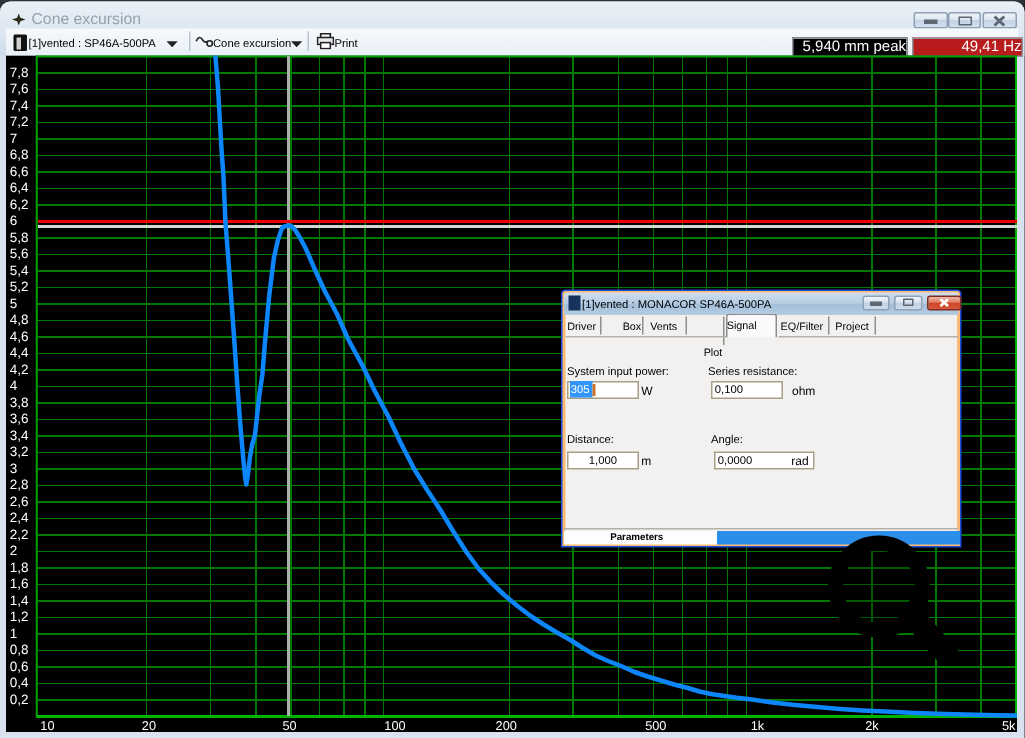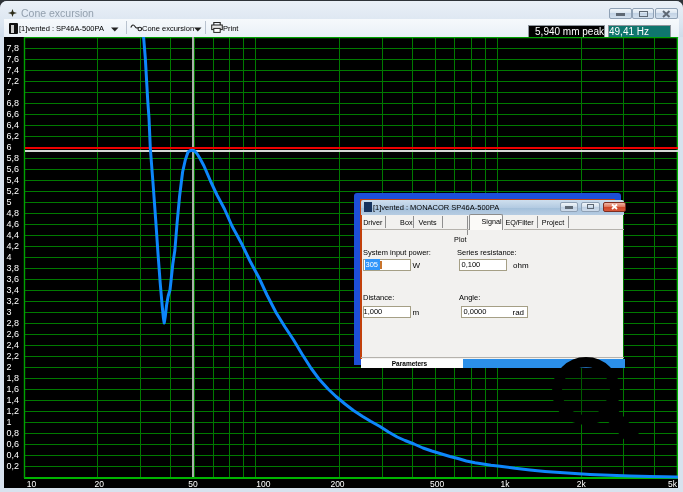--- a/index.html
+++ b/index.html
@@ -45,21 +45,21 @@
     </svg>
     <svg width="8" height="5" style="position:absolute;left:194px;top:26.5px">
       <path d="M0 0.5 H7.5 L3.75 4.5 Z" fill="#222"></path>
     </svg>
     <div style="position:absolute;left:125.5px;top:21px;width:1px;height:13px;background:#b9c3cf"></div>
     <div style="position:absolute;left:204.5px;top:21px;width:1px;height:13px;background:#b9c3cf"></div>
 <div class="t7" style="left:19px;top:24px">[1]vented : SP46A-500PA</div>
 <div class="t7" style="left:142px;top:24px">Cone excursion</div>
 <div class="t7" style="left:223px;top:24px">Print</div>
 <div style="position:absolute;left:528px;top:25px;width:77px;height:13px;background:#000;border:1px solid #8e959d;color:#fff;font-size:10px;text-align:right;line-height:11px;box-sizing:border-box">5,940 mm peak</div>
-<div style="position:absolute;left:608px;top:25px;width:63px;height:13px;background:#0f766e;border:1px solid #8e959d;color:#fff;font-size:10px;text-align:left;line-height:11px;box-sizing:border-box">49,41 Hz</div>
+<div style="position:absolute;left:608px;top:25px;width:74px;height:13px;background:#b91c1c;border:1px solid #8e959d;color:#fff;font-size:10px;text-align:right;line-height:11px;box-sizing:border-box">49,41 Hz</div>
 
 <svg style="position:absolute;left:4px;top:37px" width="674" height="451" viewBox="4 37 674 451">
 <rect x="4" y="37" width="674" height="451" fill="#000"></rect>
 <line x1="25" y1="466.5" x2="678" y2="466.5" stroke="#007a00" stroke-width="1" shape-rendering="crispEdges"></line>
       <line x1="25" y1="455.5" x2="678" y2="455.5" stroke="#007a00" stroke-width="1" shape-rendering="crispEdges"></line>
       <line x1="25" y1="444.5" x2="678" y2="444.5" stroke="#007a00" stroke-width="1" shape-rendering="crispEdges"></line>
       <line x1="25" y1="433.5" x2="678" y2="433.5" stroke="#007a00" stroke-width="1" shape-rendering="crispEdges"></line>
       <line x1="25" y1="422.5" x2="678" y2="422.5" stroke="#007a00" stroke-width="1" shape-rendering="crispEdges"></line>
       <line x1="25" y1="411.5" x2="678" y2="411.5" stroke="#007a00" stroke-width="1" shape-rendering="crispEdges"></line>
       <line x1="25" y1="400.5" x2="678" y2="400.5" stroke="#007a00" stroke-width="1" shape-rendering="crispEdges"></line>
@@ -165,56 +165,56 @@
       <text x="437.2" y="486.5" font-size="8.5" fill="#fff" text-anchor="middle">500</text>
       <text x="505.0" y="486.5" font-size="8.5" fill="#fff" text-anchor="middle">1k</text>
       <text x="581.3" y="486.5" font-size="8.5" fill="#fff" text-anchor="middle">2k</text>
       <text x="677" y="486.5" font-size="8.5" fill="#fff" text-anchor="end">5k</text>
 <line x1="192.5" y1="37" x2="192.5" y2="477" stroke="#a9afa9" stroke-width="2" shape-rendering="crispEdges"></line>
 <line x1="25" y1="151" x2="678" y2="151" stroke="#d2d5d2" stroke-width="2" shape-rendering="crispEdges"></line>
 <line x1="25" y1="147.5" x2="678" y2="147.5" stroke="#ee0000" stroke-width="2" shape-rendering="crispEdges"></line>
 <polyline points="143.5,36.0 145.3,58.0 147.7,100.0 149.0,118.0 150.3,148.0 153.0,183.0 155.7,220.0 158.1,255.0 160.2,283.0 162.2,306.0 163.4,318.0 164.2,323.0 165.2,317.0 166.6,305.0 168.2,296.0 170.0,290.0 171.1,280.0 172.8,264.0 174.9,250.0 177.0,224.0 179.6,196.0 182.6,172.0 185.3,160.0 188.0,152.0 190.0,150.8 192.4,150.3 194.5,151.0 196.9,153.5 200.0,158.5 204.0,166.0 210.7,181.5 217.0,195.0 224.5,209.0 232.0,226.0 241.8,244.0 250.0,261.0 259.1,278.0 267.0,295.0 276.3,313.0 285.0,327.0 293.6,340.0 302.0,354.0 310.9,368.0 319.0,379.0 328.1,389.0 336.0,396.5 345.0,404.0 353.5,410.5 362.7,416.5 371.0,421.5 380.0,426.5 388.5,432.0 397.2,437.0 405.0,440.5 414.0,444.0 423.0,448.0 431.8,451.0 440.0,453.5 450.0,456.5 458.0,458.5 466.3,461.0 475.0,462.8 483.0,464.0 491.0,465.2 500.0,466.2 515.0,468.3 530.0,470.0 545.0,471.4 560.0,472.6 575.0,473.6 590.0,474.4 610.0,475.3 630.0,476.0 650.0,476.5 665.0,476.8 677.5,477.0" fill="none" stroke="#0d86fb" stroke-width="3" stroke-linejoin="round" stroke-linecap="round"></polyline>
 </svg>
 
-<div style="position:absolute;left:354px;top:193px;width:267px;height:172px;background:#c2410c;border:6px solid #1d4ed8;border-radius:3px 3px 0 0;z-index:10;box-sizing:border-box">
+<div style="position:absolute;left:374px;top:193px;width:267px;height:172px;background:#fdba74;border:1px solid #1d4ed8;border-radius:3px 3px 0 0;z-index:10;box-sizing:border-box">
  <div style="position:absolute;left:1px;top:1px;width:263px;height:15px;background:linear-gradient(#cfdfee,#b4cbe2 50%,#a3bfda 52%,#b6cce2);border-radius:2px 2px 0 0"></div>
  <div style="position:absolute;left:4px;top:3px;width:8px;height:10px;background:#16335e"></div>
  <div style="position:absolute;left:13px;top:4px;font-size:7.5px;color:#000;white-space:nowrap">[1]vented : MONACOR SP46A-500PA</div>
  <div style="position:absolute;left:200px;top:2.5px;width:18px;height:10px;border:1px solid #8fa1b5;border-radius:2px;background:linear-gradient(#f0f5fa,#d6e2ee 45%,#bfd0e3 50%,#cfdceb);box-sizing:border-box">
         <div style="position:absolute;left:4px;top:3.5px;width:8px;height:2.5px;background:#5e6874"></div>
       </div>
  <div style="position:absolute;left:220.5px;top:2.5px;width:19.5px;height:10px;border:1px solid #8fa1b5;border-radius:2px;background:linear-gradient(#f0f5fa,#d6e2ee 45%,#bfd0e3 50%,#cfdceb);box-sizing:border-box">
         <div style="position:absolute;left:5px;top:1.5px;width:7px;height:5px;border:1.5px solid #5e6874;box-sizing:border-box"></div>
       </div>
  <div style="position:absolute;left:243px;top:2.5px;width:22.5px;height:10px;border:1px solid #7e2d20;border-radius:2px;background:linear-gradient(#f0b5a5,#e07a5f 45%,#ce4527 50%,#d8573a);box-sizing:border-box">
         <svg width="20" height="8" style="position:absolute;left:0;top:0">
           <path d="M8 1.5 L13 6 M13 1.5 L8 6" stroke="#fff" stroke-width="1.8"></path>
         </svg>
       </div>
  <div style="position:absolute;left:2px;top:16px;width:261px;height:152px;background:#f2f1ef"></div>
  <div style="position:absolute;left:0;top:0;width:263px;height:0">
         <div style="position:absolute;left:0.5px;top:17px;width:25.5px;height:12px;text-align:center;font-size:7.2px;border-right:1px solid #8f8f8f;padding-top:1.5px;box-sizing:border-box">Driver</div>
         <div style="position:absolute;left:26px;top:17px;width:27.5px;height:12px;text-align:right;font-size:7.2px;border-right:1px solid #8f8f8f;padding-top:1.5px;box-sizing:border-box">Box</div>
         <div style="position:absolute;left:53.5px;top:17px;width:29px;height:12px;text-align:center;font-size:7.2px;border-right:1px solid #8f8f8f;padding-top:1.5px;box-sizing:border-box">Vents</div>
         <div style="position:absolute;left:82.5px;top:17px;width:25px;height:12px;text-align:right;font-size:7.2px;border-right:1px solid #8f8f8f;padding-top:19px;box-sizing:border-box">Plot</div>
-        <div style="position:absolute;left:108.5px;top:14.5px;width:34px;height:16.5px;background:#fbfaf8;border:1px solid #8c8c8c;border-bottom:none;border-radius:2px 2px 0 0;text-align:right;font-size:7.2px;padding-top:2.5px;box-sizing:border-box;z-index:2">Signal</div>
+        <div style="position:absolute;left:108.5px;top:14.5px;width:34px;height:16.5px;background:#fbfaf8;border:1px solid #8c8c8c;border-bottom:none;border-radius:2px 2px 0 0;text-align:left;font-size:7.2px;padding-top:2.5px;box-sizing:border-box;z-index:2">Signal</div>
         <div style="position:absolute;left:142.5px;top:17px;width:35.2px;height:12px;text-align:center;font-size:7.2px;border-right:1px solid #8f8f8f;padding-top:1.5px;box-sizing:border-box">EQ/Filter</div>
         <div style="position:absolute;left:177.7px;top:17px;width:31.7px;height:12px;text-align:center;font-size:7.2px;border-right:1px solid #8f8f8f;padding-top:1.5px;box-sizing:border-box">Project</div>
       </div>
  <div style="position:absolute;left:2px;top:30px;width:107px;height:1px;background:#b5b2ac"></div>
  <div style="position:absolute;left:143.5px;top:30px;width:120px;height:1px;background:#b5b2ac"></div>
  <div class="d7" style="left:3px;top:48.5px">System input power:</div>
  <div class="d7" style="left:97px;top:48.5px">Series resistance:</div>
  <div style="position:absolute;left:2.5px;top:60px;width:48px;height:12px;background:#fff;border:1px solid #a59f85;font-size:7.5px;line-height:10px;padding-left:1.5px;box-sizing:border-box"><span style="background:#3096fa;color:#fff;padding:1px 2px 1px 0.5px">305</span><span style="display:inline-block;width:1.5px;height:8px;background:#c8742c;vertical-align:-1.5px"></span></div>
  <div class="d7" style="left:52.5px;top:61.5px;font-size:8px">W</div>
  <div style="position:absolute;left:99px;top:60px;width:48px;height:12px;background:#fff;border:1px solid #a59f85;font-size:7.5px;line-height:10px;padding-left:1.5px;box-sizing:border-box">0,100</div>
  <div class="d7" style="left:153px;top:61.5px;font-size:8px">ohm</div>
  <div class="d7" style="left:3px;top:93.5px">Distance:</div>
  <div class="d7" style="left:99px;top:93.5px">Angle:</div>
- <div style="position:absolute;left:2.5px;top:107px;width:48px;height:12px;background:#fff;border:1px solid #a59f85;font-size:7.5px;line-height:10px;padding-left:0;box-sizing:border-box">1,000</div>
+ <div style="position:absolute;left:2.5px;top:107px;width:48px;height:12px;background:#fff;border:1px solid #a59f85;font-size:7.5px;line-height:10px;padding-left:14px;box-sizing:border-box">1,000</div>
  <div class="d7" style="left:52.5px;top:108.5px;font-size:8px">m</div>
  <div style="position:absolute;left:101px;top:107px;width:67px;height:12px;background:#fff;border:1px solid #a59f85;font-size:7.5px;line-height:10px;padding-left:1.5px;box-sizing:border-box">0,0000</div>
  <div class="d7" style="left:152.5px;top:108.5px;font-size:8px">rad</div>
  <div style="position:absolute;left:1px;top:158px;width:263px;height:1px;background:#b5b2ac"></div>
  <div style="position:absolute;left:1px;top:159.5px;width:102px;height:9px;background:#fdfdfd;text-align:center;font-size:6.5px;font-weight:bold;line-height:9px;text-indent:-5px">Parameters</div>
  <div style="position:absolute;left:103px;top:160px;width:161.5px;height:9px;background:#2b8fe9"></div>
 </div>
 
 <svg style="position:absolute;left:0;top:0;z-index:30;pointer-events:none" width="683" height="492" viewBox="0 0 683 492">
 <circle cx="586" cy="391" r="29" fill="none" stroke="#000" stroke-width="10"></circle>

